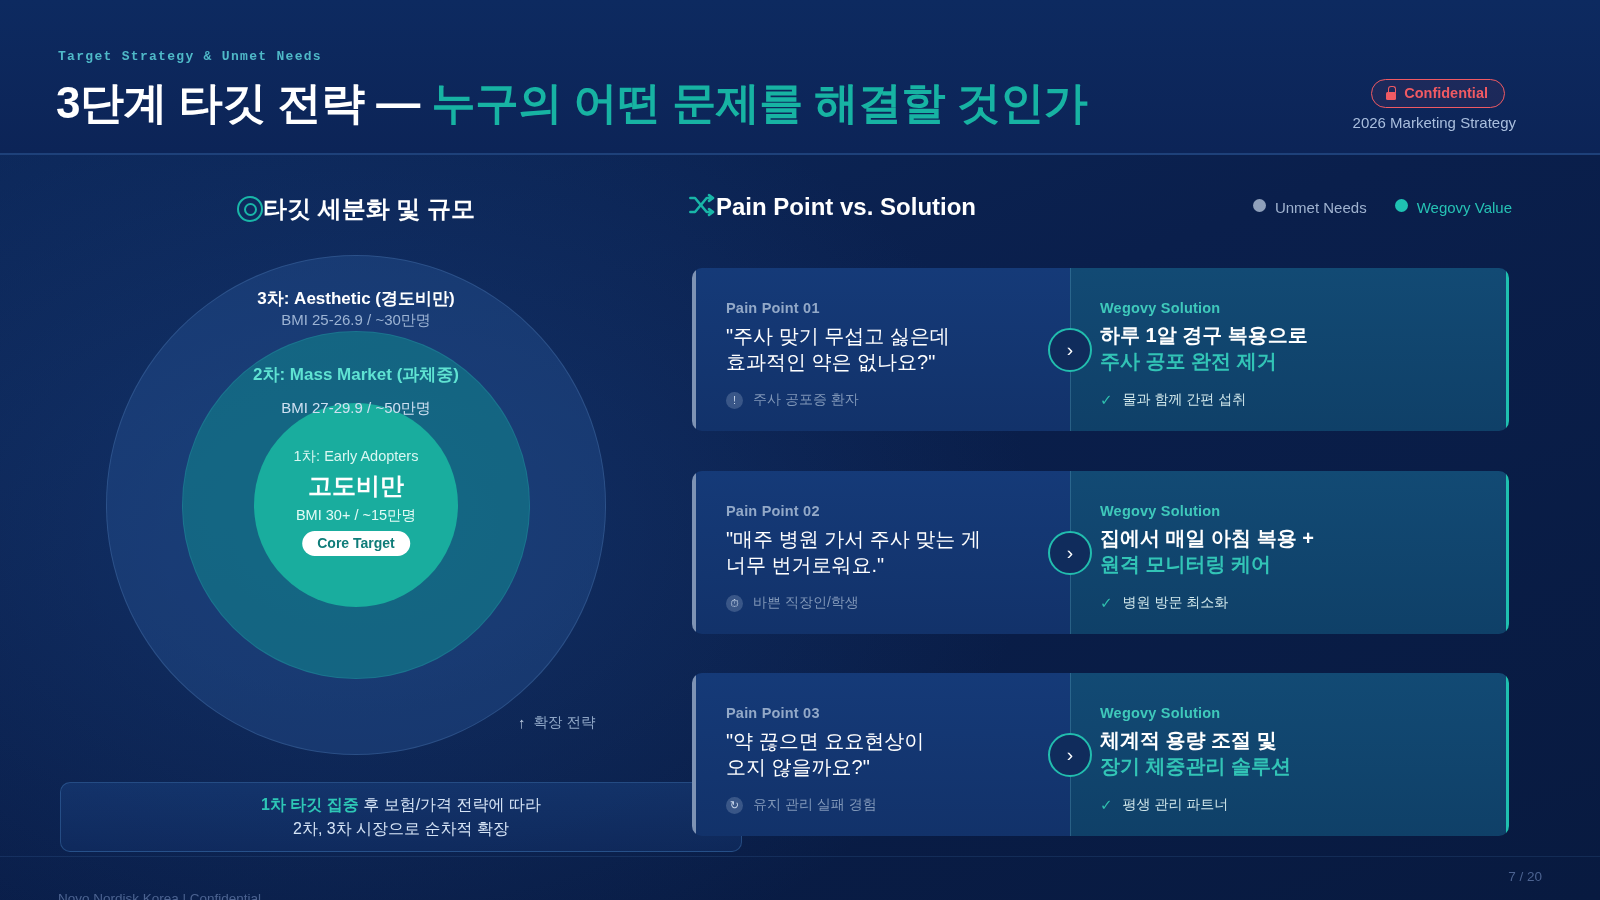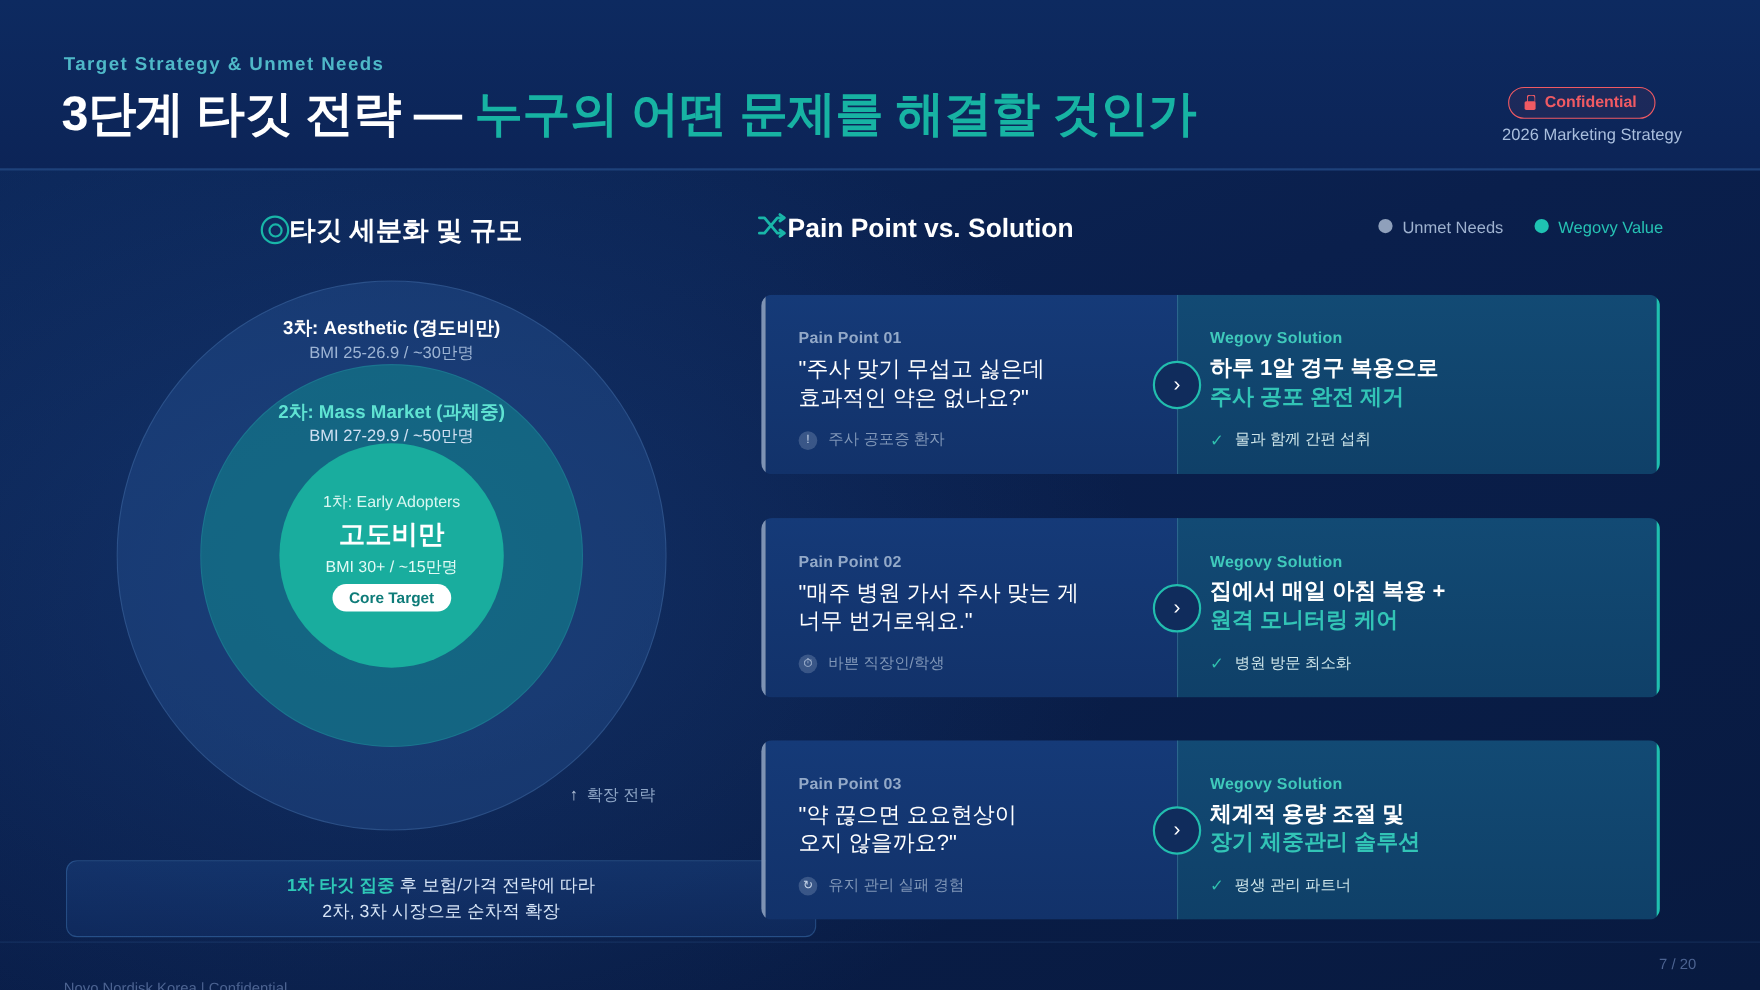--- a/index.html
+++ b/index.html
@@ -14,36 +14,36 @@
   .slide { position:absolute; inset:0; width:1600px; height:900px; overflow:hidden;
     background:
       radial-gradient(1100px 780px at 22% 58%, rgba(30,74,140,0.42) 0%, rgba(30,74,140,0.0) 62%),
       linear-gradient(160deg,#0d2a5e 0%,#0a1f4c 45%,#081a40 100%);
   }
 
   
   .header { position:absolute; left:0; top:0; width:1600px; height:155px;
     background:linear-gradient(180deg,#0d2a60 0%,#0c2457 100%);
     border-bottom:2px solid rgba(90,150,215,0.22); }
-  .eyebrow { position:absolute; left:58px; top:49px; font-size:17px; font-weight:bold;
-    letter-spacing:1.3px; color:#4fb9c8; }
+  .eyebrow { position:absolute; left:58px; top:49px; font-size:13px; font-weight:bold;
+    letter-spacing:1.3px; color:#4fb9c8;font-family:Liberation Mono, monospace; }
   .title { position:absolute; left:56px; top:74px; font-size:44px; font-weight:bold;
     letter-spacing:-0.5px; white-space:nowrap; }
   .title .t-dark { color:#ffffff; }
   .title .t-accent { color:#17b3a3; }
   .badge { position:absolute; right:95px; top:79px; display:flex; align-items:center; gap:7px;
     border:1.6px solid #f05a63; border-radius:16px; padding:5px 16px 6px 13px;
     background:rgba(240,90,99,0.07); }
   .badge .lock { width:12px; height:14px; position:relative; display:inline-block; }
   .badge .lock:before { content:""; position:absolute; left:1px; bottom:0; width:10px; height:8px;
     background:#f05a63; border-radius:1.5px; }
   .badge .lock:after { content:""; position:absolute; left:3px; top:0; width:6px; height:6px;
     border:1.7px solid #f05a63; border-bottom:none; border-radius:3px 3px 0 0; }
   .badge span.lbl { color:#f05a63; font-size:14.5px; font-weight:bold; }
-  .subright { position:absolute; right:71px; top:114px; font-size:15px; color:#a9bedd; }
+  .subright { position:absolute; right:84px; top:114px; font-size:15px; color:#a9bedd; }
 
   
   .sec-head { position:absolute; display:flex; align-items:center; gap:0; }
   .sec-head .sec-title { font-size:24px; font-weight:bold; color:#ffffff; }
   #left-head { left:237px; top:193px; }
   #right-head { left:688px; top:193px; }
 
   .icon-target { width:26px; height:26px; border:2.5px solid #19b6a8; border-radius:50%;
     display:flex; align-items:center; justify-content:center; }
   .icon-target:after { content:""; width:9px; height:9px; border:2.5px solid #19b6a8; border-radius:50%; }
@@ -60,21 +60,21 @@
   .ring3 { left:0; top:0; width:500px; height:500px;
     background:rgba(46,96,166,0.30); border:1px solid rgba(120,170,225,0.20); }
   .ring2 { left:76px; top:76px; width:348px; height:348px;
     background:rgba(18,118,136,0.72); border:1px solid rgba(60,190,200,0.18); }
   .ring1 { left:148px; top:148px; width:204px; height:204px;
     background:#19ad9e; }
   .ring-lbl { position:absolute; width:100%; text-align:center; }
   .r3-t { top:32px; font-size:17px; font-weight:bold; color:#ffffff; }
   .r3-s { top:56px; font-size:15px; color:#9db4d4; }
   .r2-t { top:108px; font-size:17px; font-weight:bold; color:#5fe3d2; }
-  .r2-s { top:132px; font-size:15px; color:#cfe0f2; }
+  .r2-s { top:144px; font-size:15px; color:#cfe0f2; }
   .r1-t { top:192px; font-size:14.5px; color:#d9f7f2; }
   .r1-m { top:215px; font-size:24px; font-weight:bold; color:#ffffff; }
   .r1-s { top:251px; font-size:14.5px; color:#e3fbf6; }
   .core-pill { position:absolute; top:276px; left:50%; transform:translateX(-50%);
     background:#ffffff; color:#0f7c79; font-size:14px; font-weight:bold;
     padding:4px 15px 5px; border-radius:13px; white-space:nowrap; }
 
   .expand { position:absolute; left:518px; top:713px; display:flex; align-items:center; gap:8px;
     font-size:14.5px; color:#8fa6c6; }
   .expand .arr { font-size:15px; color:#b9c8de; }

